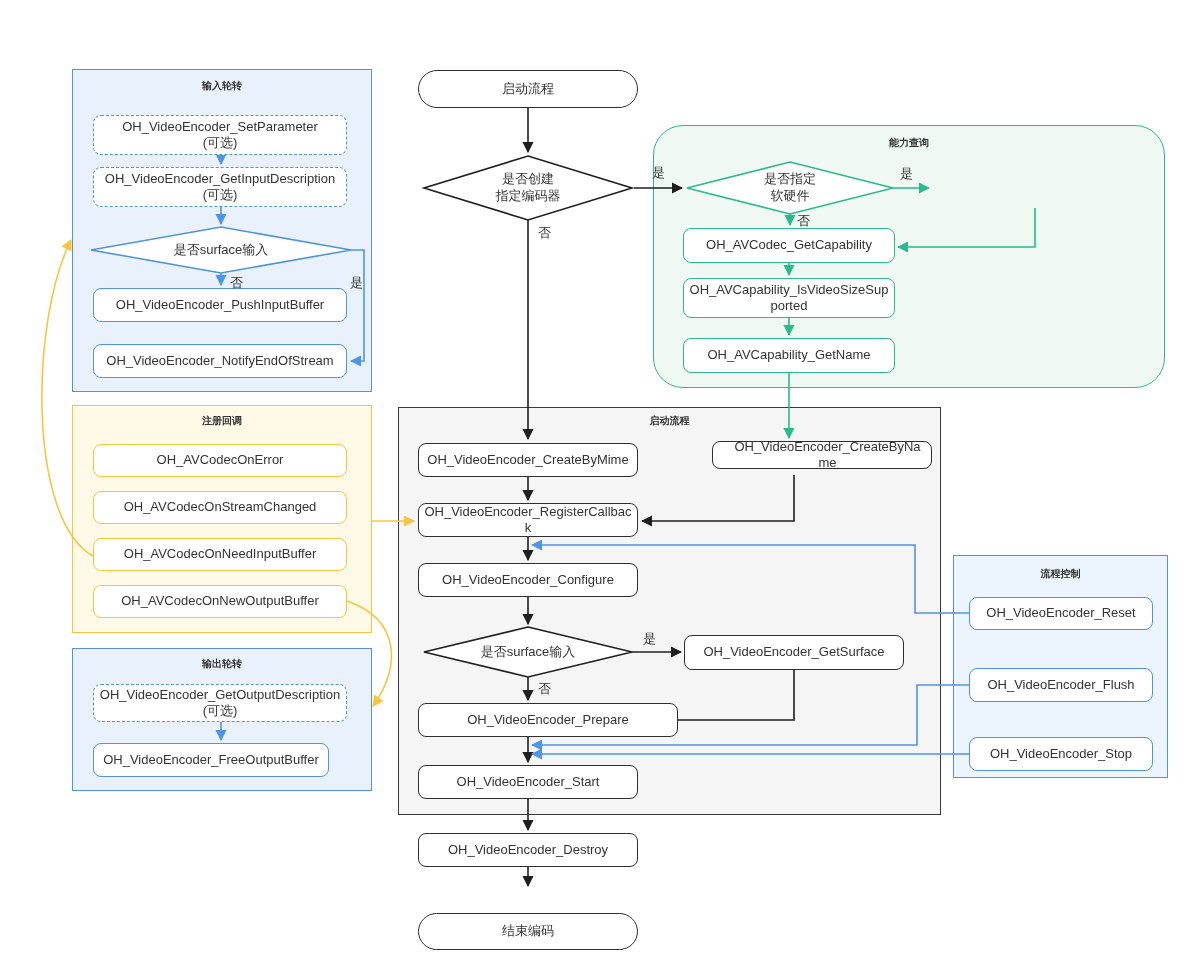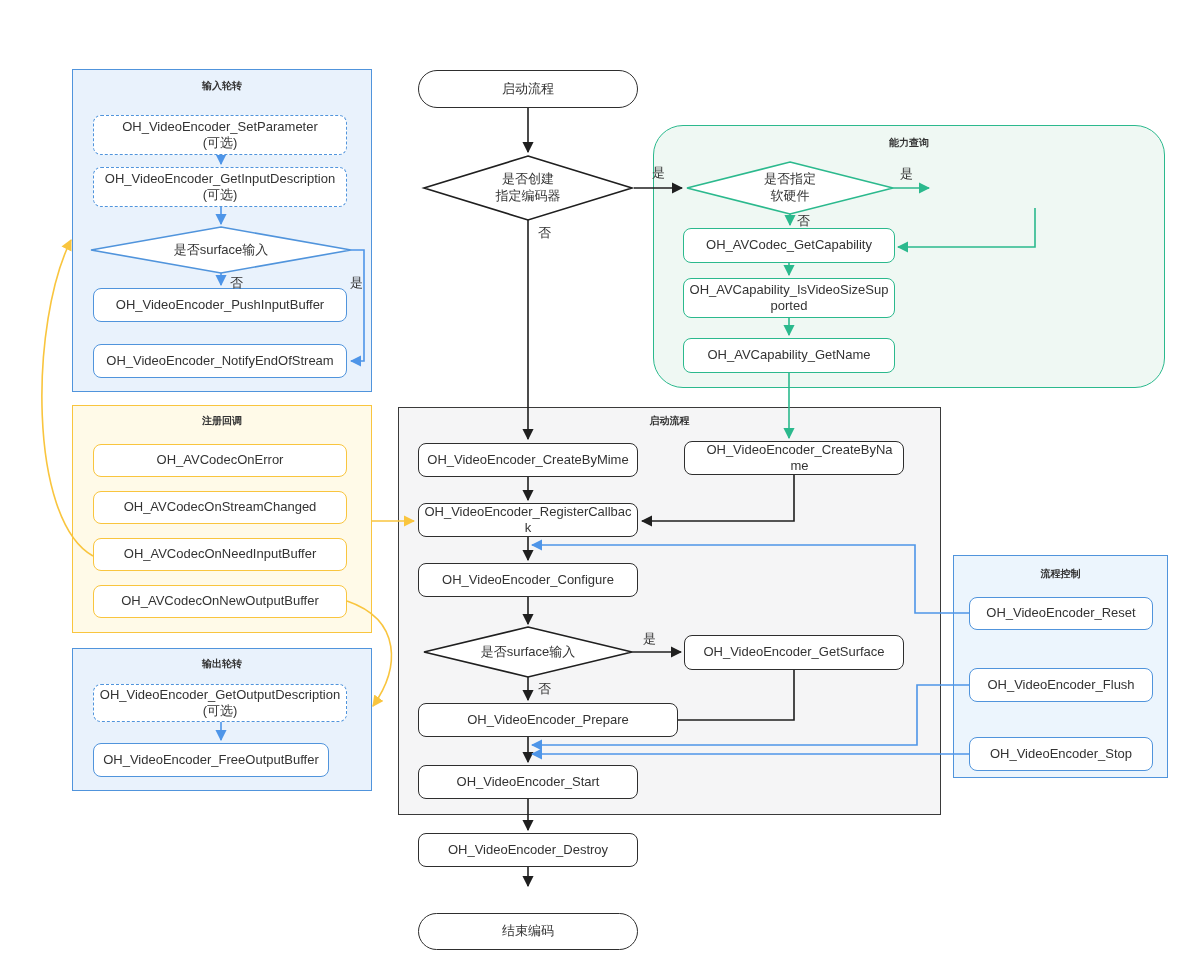--- a/index.html
+++ b/index.html
@@ -139,21 +139,21 @@
 
   <div class="node n-blue dash" style="left:93px;top:684px;width:254px;height:38px;">OH_VideoEncoder_GetOutputDescription
 (可选)</div>
   <div class="node n-blue" style="left:93px;top:743px;width:236px;height:34px;">OH_VideoEncoder_FreeOutputBuffer</div>
 
   <div class="node n-green" style="left:683px;top:228px;width:212px;height:35px;">OH_AVCodec_GetCapability</div>
   <div class="node n-green" style="left:683px;top:278px;width:212px;height:40px;">OH_AVCapability_IsVideoSizeSupported</div>
   <div class="node n-green" style="left:683px;top:338px;width:212px;height:35px;">OH_AVCapability_GetName</div>
 
   <div class="node" style="left:418px;top:443px;width:220px;height:34px;">OH_VideoEncoder_CreateByMime</div>
-  <div class="node" style="left:684px;top:441px;width:220px;height:34px;padding-left:16px;">OH_VideoEncoder_CreateByName</div>
+  <div class="node" style="left:712px;top:441px;width:220px;height:28px;padding-left:16px;">OH_VideoEncoder_CreateByName</div>
   <div class="node" style="left:418px;top:503px;width:220px;height:34px;">OH_VideoEncoder_RegisterCallback</div>
   <div class="node" style="left:418px;top:563px;width:220px;height:34px;">OH_VideoEncoder_Configure</div>
   <div class="node" style="left:684px;top:635px;width:220px;height:35px;">OH_VideoEncoder_GetSurface</div>
   <div class="node" style="left:418px;top:703px;width:260px;height:34px;">OH_VideoEncoder_Prepare</div>
   <div class="node" style="left:418px;top:765px;width:220px;height:34px;">OH_VideoEncoder_Start</div>
   <div class="node" style="left:418px;top:833px;width:220px;height:34px;">OH_VideoEncoder_Destroy</div>
 
   <div class="node n-blue" style="left:969px;top:597px;width:184px;height:33px;">OH_VideoEncoder_Reset</div>
   <div class="node n-blue" style="left:969px;top:668px;width:184px;height:34px;">OH_VideoEncoder_Flush</div>
   <div class="node n-blue" style="left:969px;top:737px;width:184px;height:34px;">OH_VideoEncoder_Stop</div>

